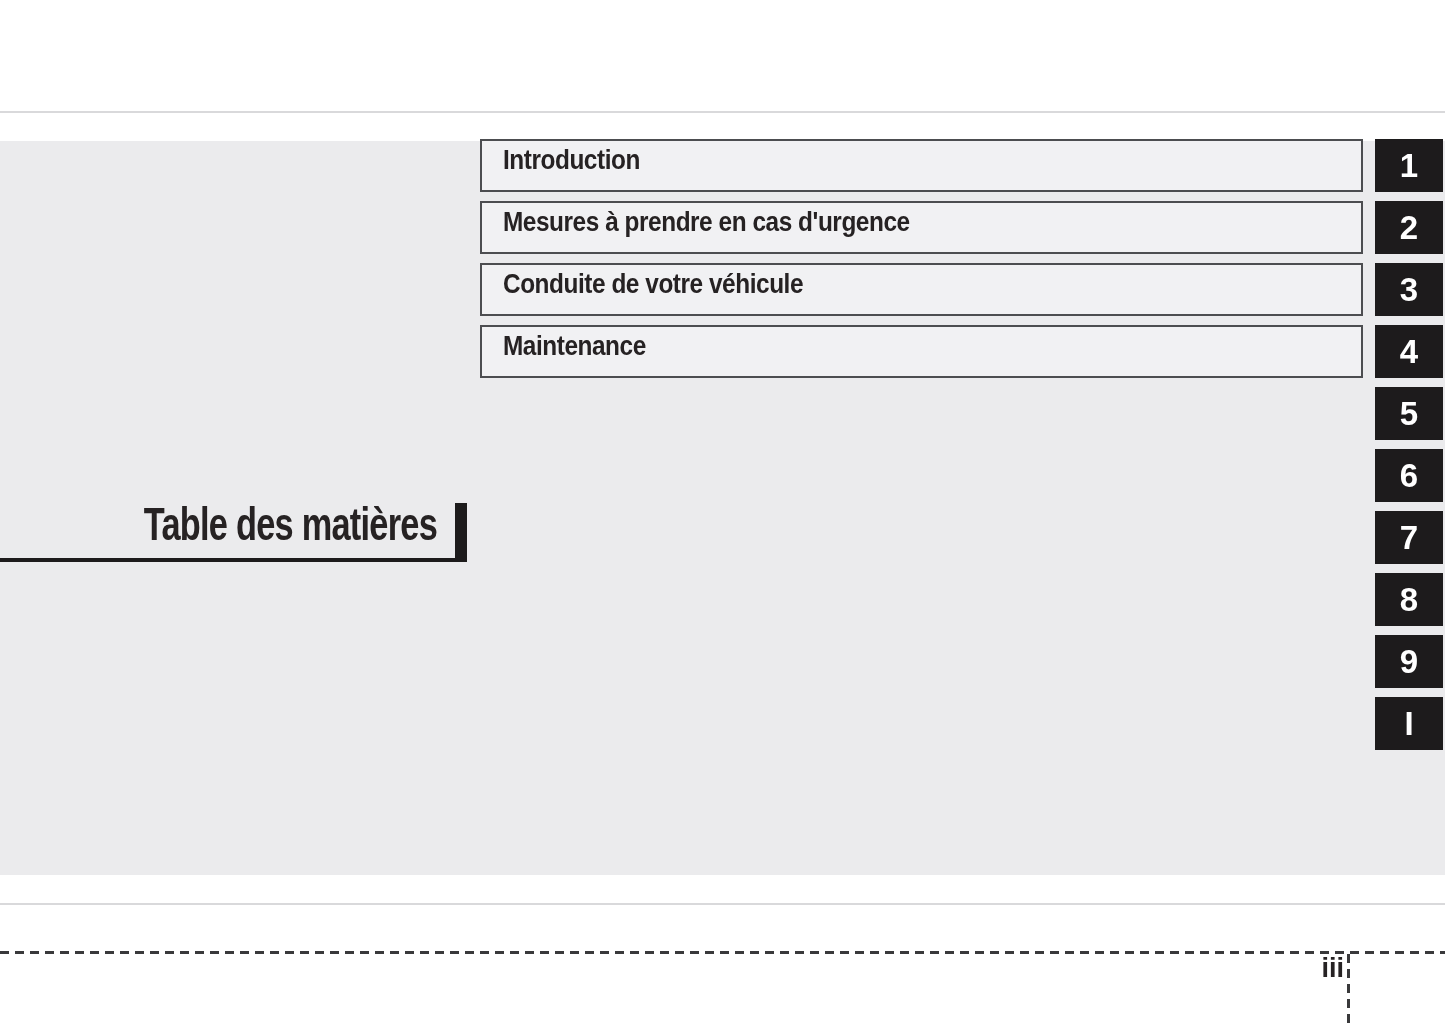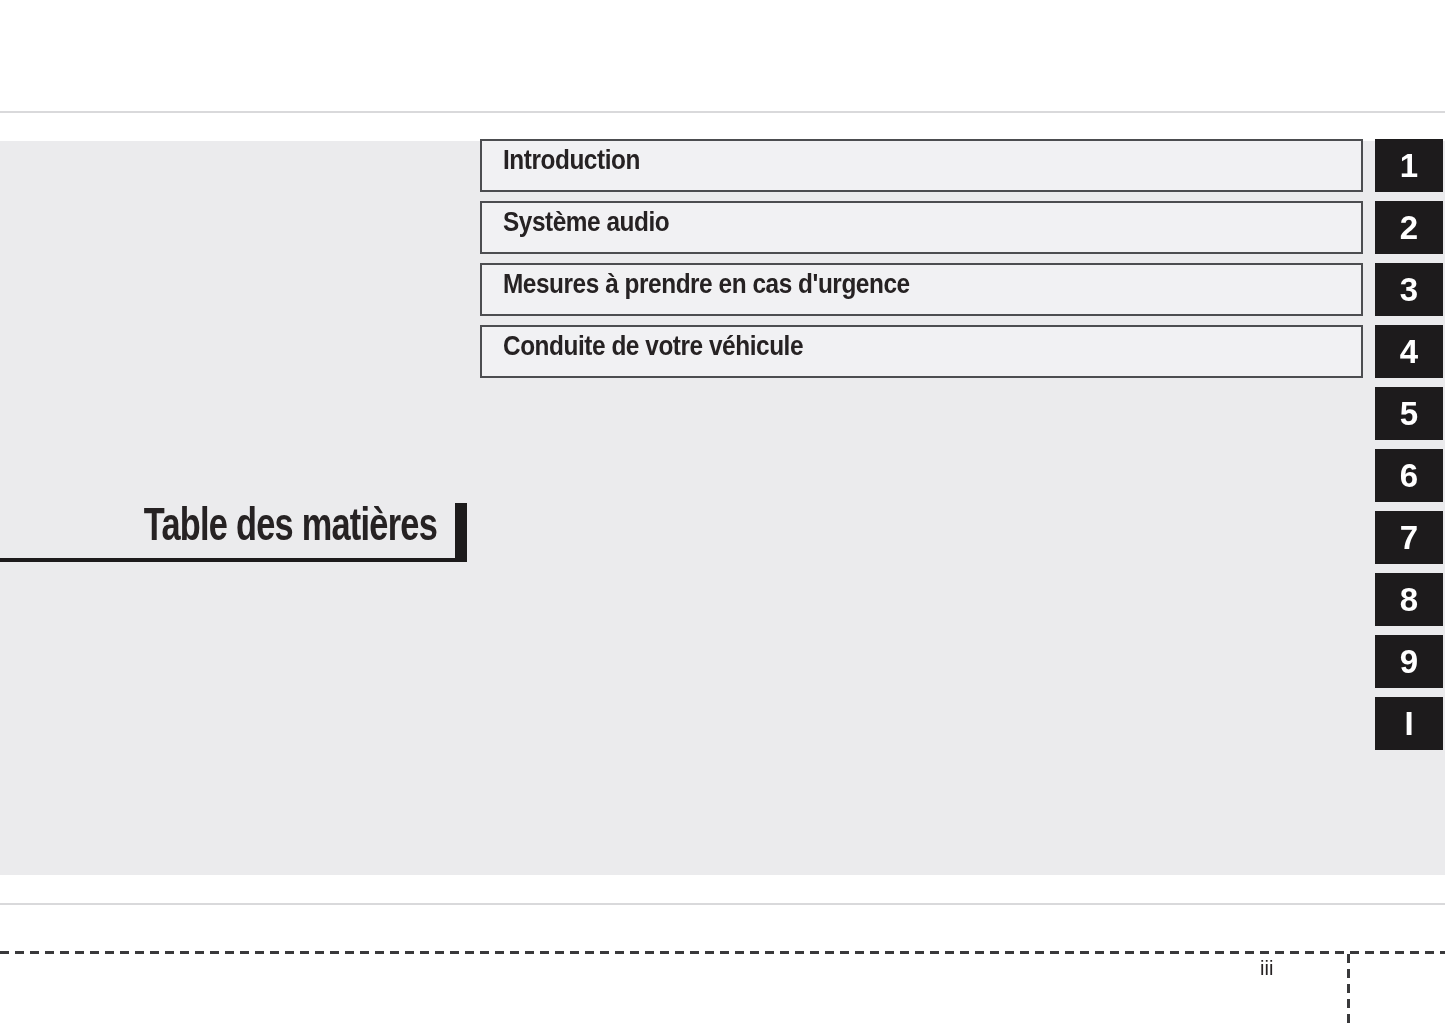--- a/index.html
+++ b/index.html
@@ -64,48 +64,48 @@
   .dashed-h{
     left:0;top:951px;width:1445px;height:3px;
     background:repeating-linear-gradient(90deg, var(--dash) 0 9px, transparent 9px 15px);
   }
   .dashed-v{
     left:1347px;top:954px;width:3px;height:72px;
     background:repeating-linear-gradient(180deg, var(--dash) 0 9px, transparent 9px 15px);
   }
   .page-num{
     left:1260px;top:957px;width:84px;
-    text-align:left;
-    font-size:20px;font-weight:normal;color:var(--ink);
+    text-align:right;
+    font-size:27px;font-weight:bold;color:var(--ink);
     line-height:22px;
   }
 </style>
 </head>
 <body>
 
 <div>
   <div class="abs top-rule"></div>
   <div class="abs band"></div>
 
   <div class="abs toc-title">Table des matières</div>
   <div class="abs toc-bar"></div>
   <div class="abs toc-underline"></div>
 
   <div class="abs rows" id="rows">
       <div class="row">
     <span class="row-label">Introduction</span>
   </div>
       <div class="row">
-    <span class="row-label">Système audio</span>
-  </div>
-      <div class="row">
     <span class="row-label">Mesures à prendre en cas d'urgence</span>
   </div>
       <div class="row">
     <span class="row-label">Conduite de votre véhicule</span>
+  </div>
+      <div class="row">
+    <span class="row-label">Maintenance</span>
   </div>
     </div>
   <div class="abs tabs" id="tabs">
       <div class="tab">
     <span class="tab-num">1</span>
   </div>
       <div class="tab">
     <span class="tab-num">2</span>
   </div>
       <div class="tab">

